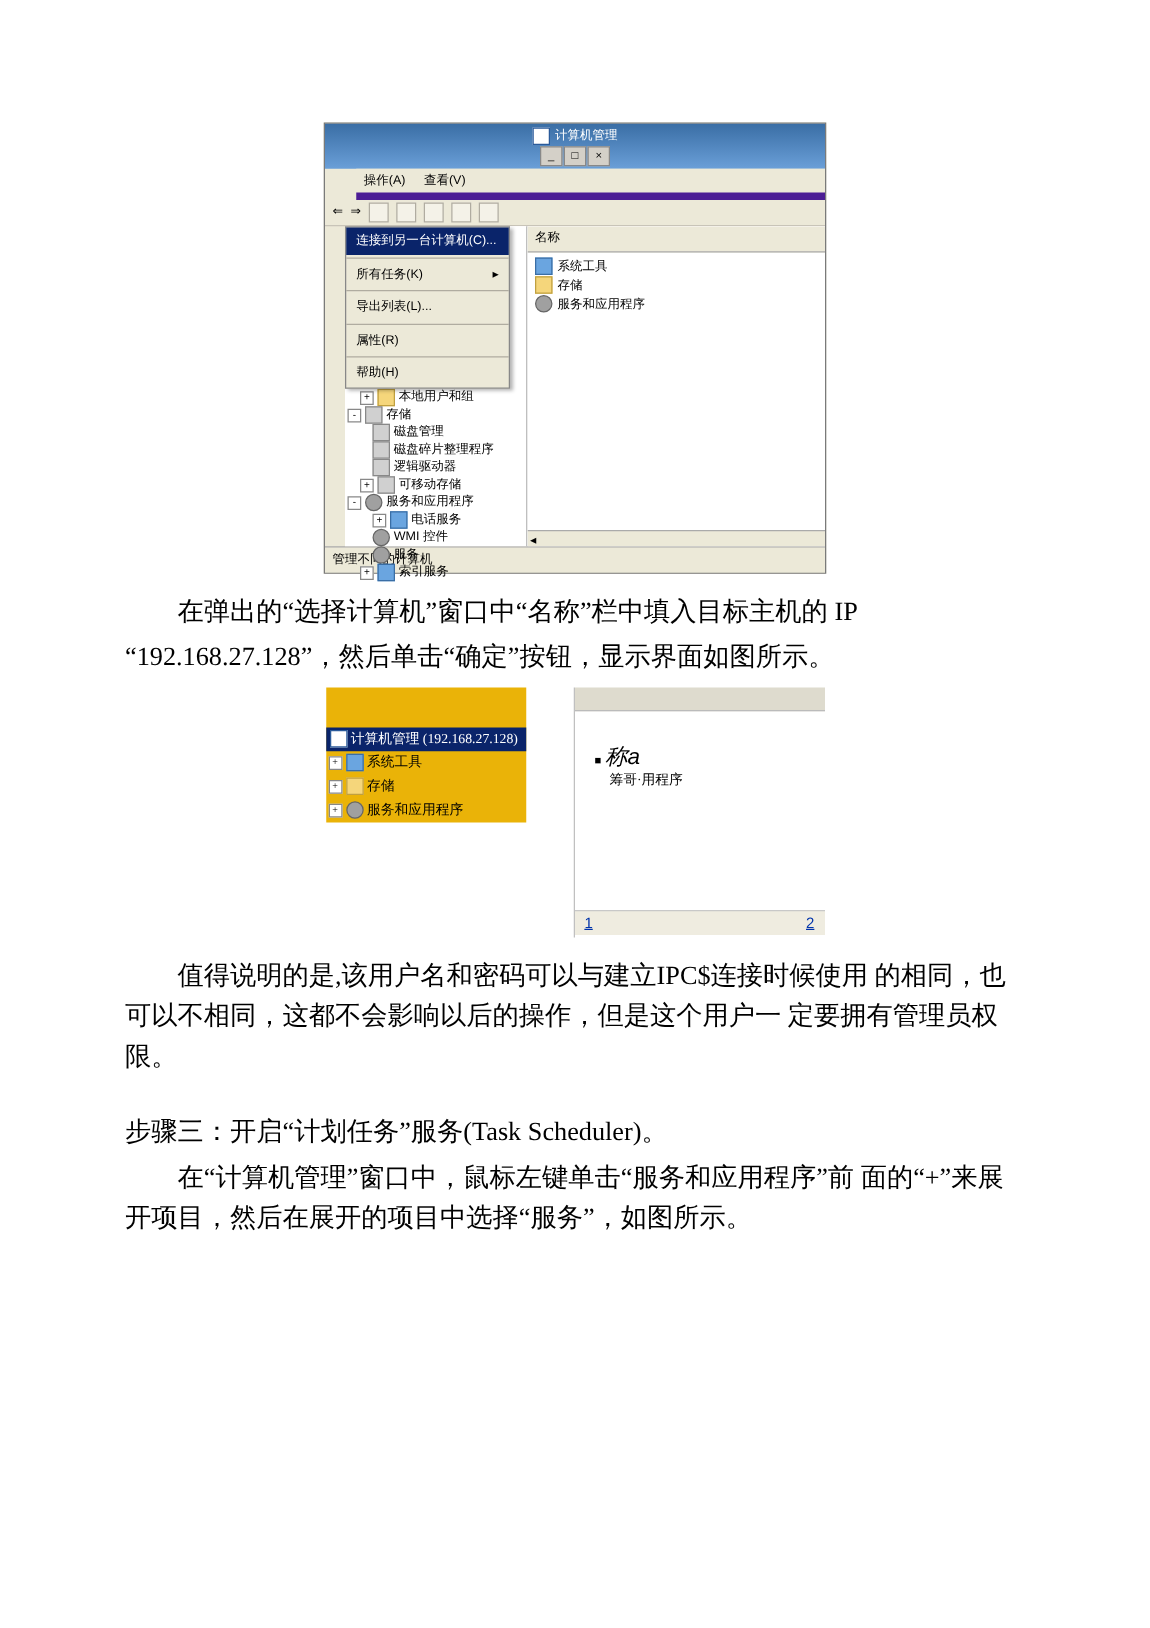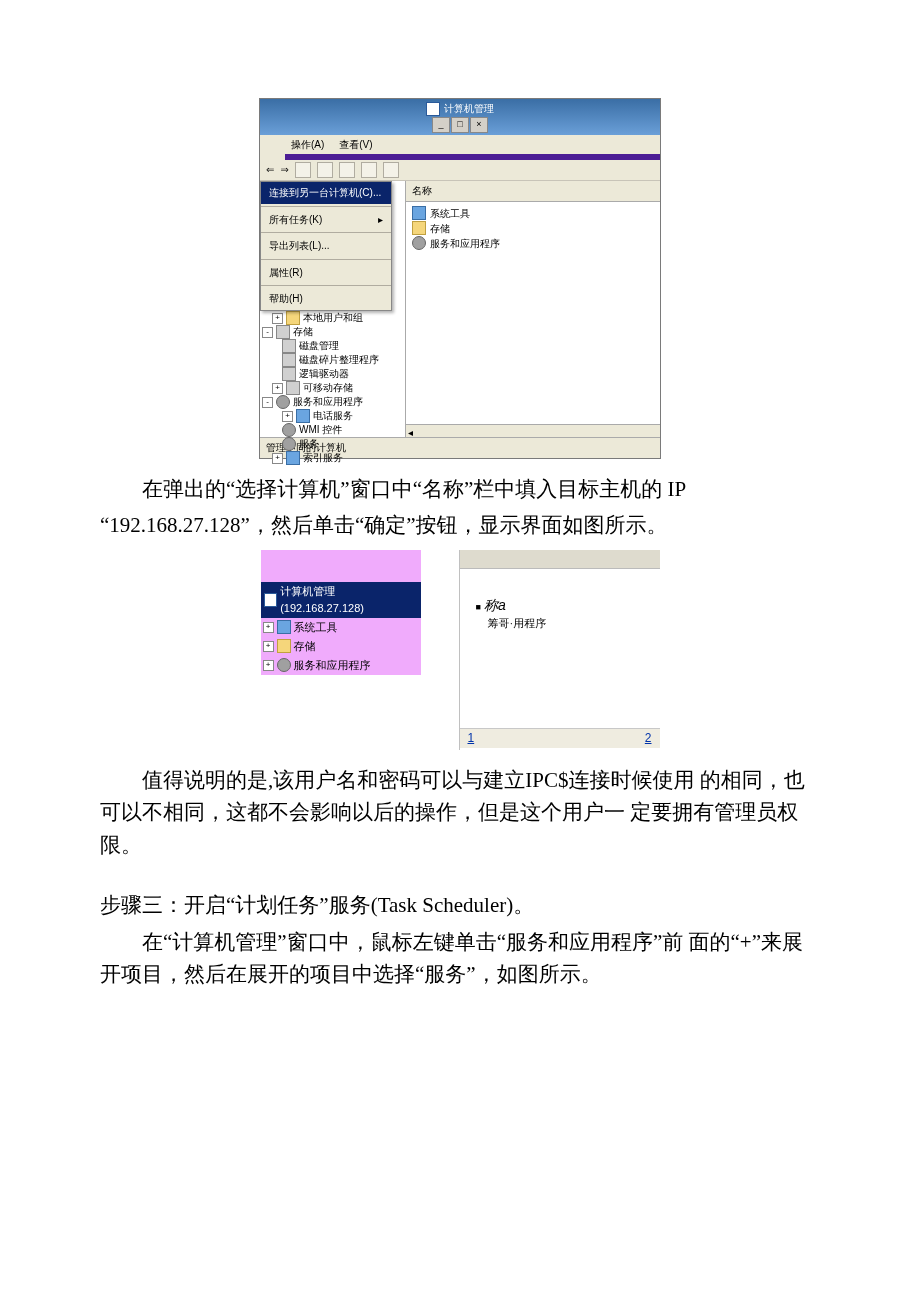--- a/index.html
+++ b/index.html
@@ -64,21 +64,21 @@
     border-bottom: 1px solid #c8c4b8;
     display: flex;
     gap: 6px;
     align-items: center;
   }
   .f1-tbtn {
     width: 14px; height: 14px;
     border: 1px solid #b0aca0;
     background: #f4f2e8;
   }
-  .f1-body { display: flex; height: 256px; background: #fff; }
+  .f1-body { display: flex; height: 256px; background: #fff; margin-left: 16px; }
   .f1-left {
     width: 145px;
     border-right: 1px solid #aaa;
     position: relative;
     background: #fff;
   }
   .f1-context {
     position: absolute;
     top: 0; left: 0;
     width: 130px;
@@ -145,22 +145,22 @@
     padding: 2px 6px;
     font-size: 10px;
   }
   .pad-l1 { padding-left: 10px; }
   .pad-l2 { padding-left: 20px; align-items: center; }
 
   
   .f2 { display: flex; gap: 38px; align-items: flex-start; }
   .f2-left {
     width: 160px;
-    background: #f0abfc;
-    font-family: Liberation Sans, sans-serif;
+    background: #eab308;
+    font-family: Liberation Serif, serif;
     font-size: 11px;
   }
   .f2-root {
     background: #0a246a;
     color: #fff;
     padding: 1px 3px;
     display: flex;
     align-items: center;
     gap: 3px;
   }
@@ -178,21 +178,21 @@
   .f2-topstrip {
     height: 18px;
     background: #dedbce;
     border-bottom: 1px solid #bbb;
   }
   .f2-content {
     padding: 28px 0 0 16px;
     font-size: 11px;
     line-height: 16px;
   }
-  .f2-title { font-style: italic; font-size: 14px; }
+  .f2-title { font-style: italic; font-size: 18px; }
   .f2-pager {
     position: absolute;
     bottom: 2px; left: 0; right: 0;
     display: flex; justify-content: space-between;
     padding: 0 8px;
     font-size: 12px;
     color: #0033aa;
     text-decoration: underline;
     border-top: 1px solid #c8c8c8;
     background: #efece0;

